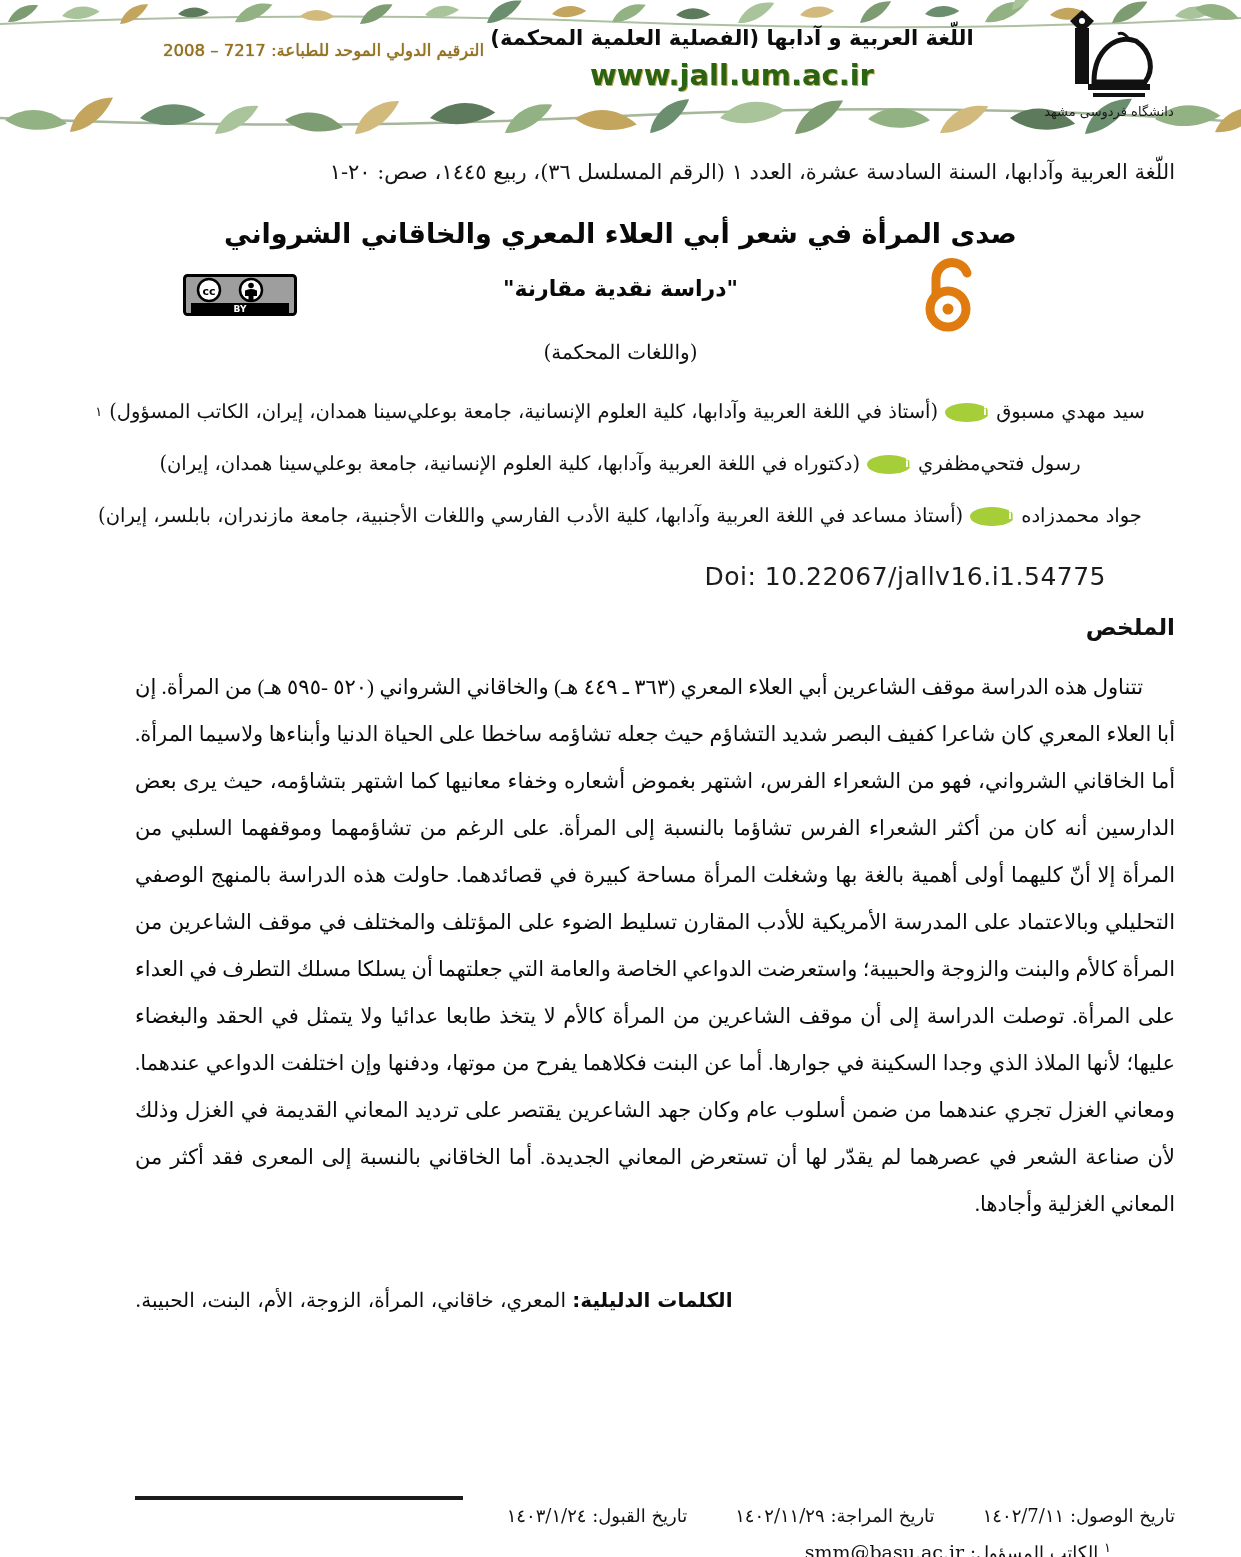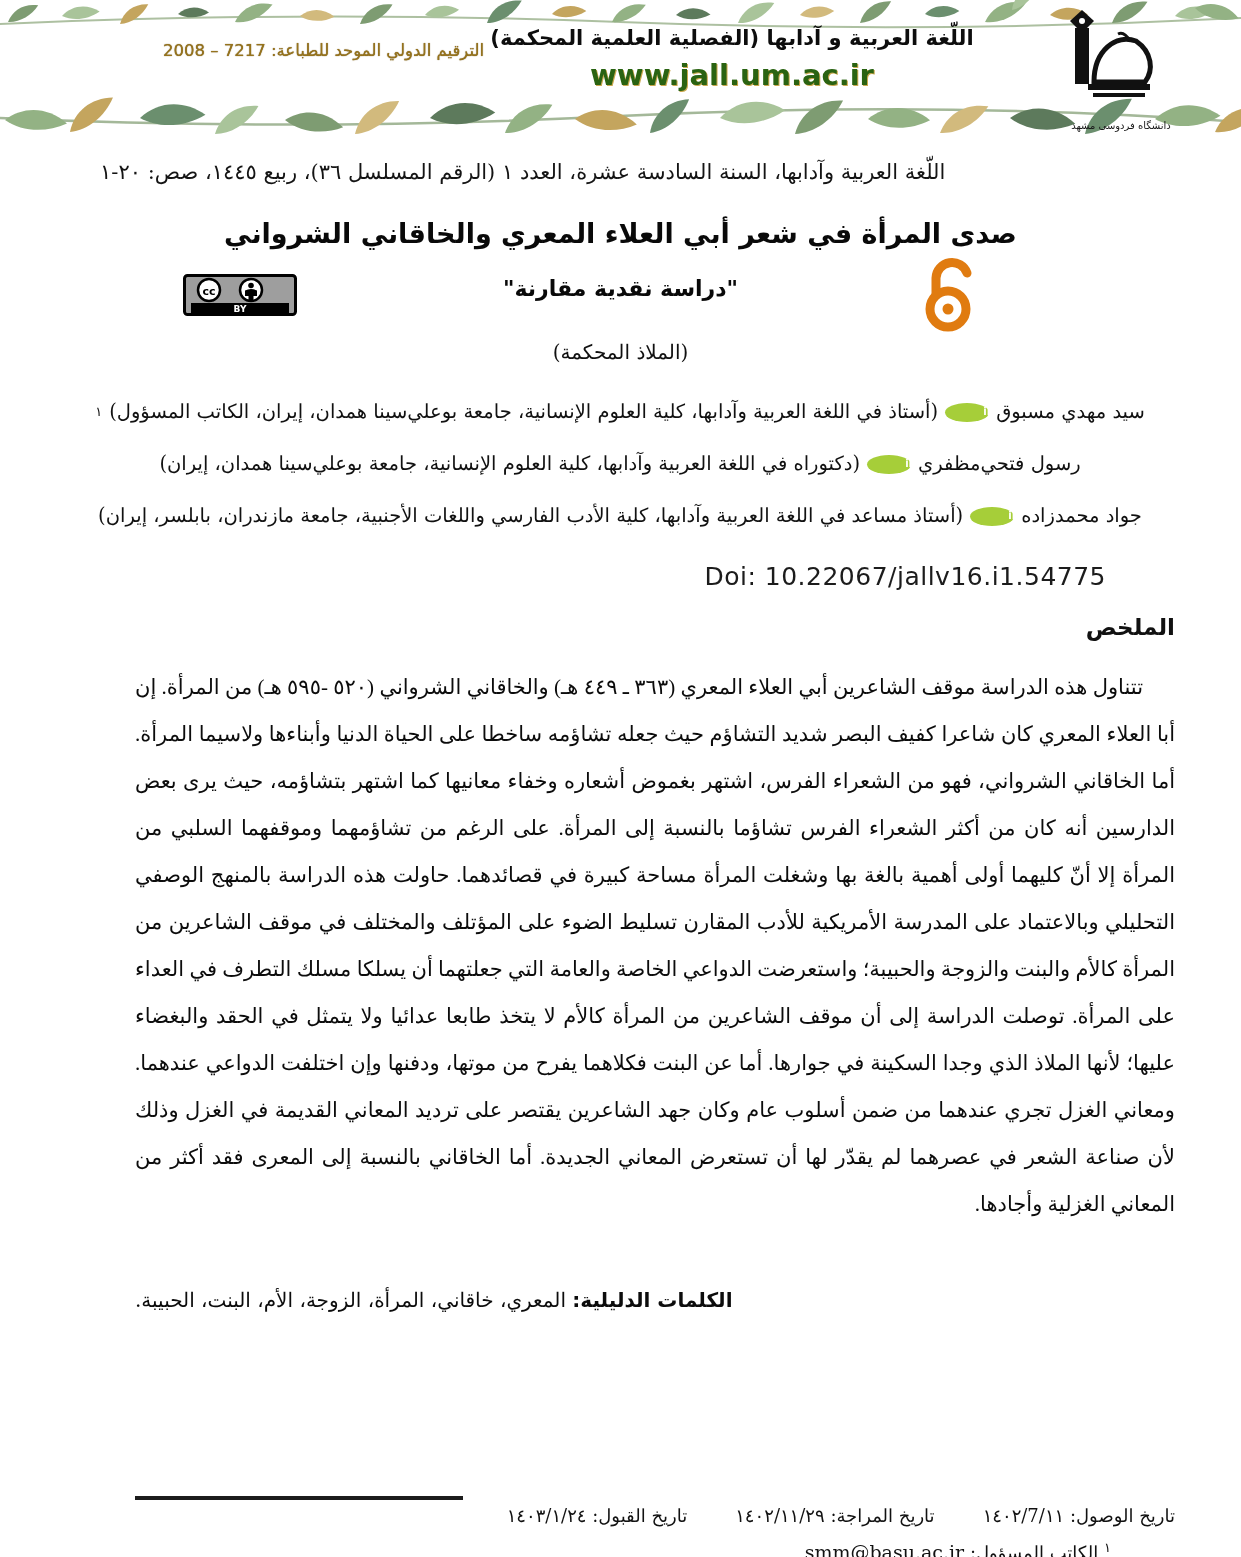--- a/index.html
+++ b/index.html
@@ -20,25 +20,25 @@
   .journal-name-block {
     position:absolute; top:26px; left:472px; width:520px; text-align:center;
   }
   .journal-name { font-size:21px; font-weight:bold; color:#0d0d0d; }
   .journal-site {
     display:inline-block; margin-top:8px; font-size:29px; font-weight:bold;
     color:#2a6312; text-shadow:1px 1px 0 #caa84e; direction:ltr;
     text-decoration:none; font-family:"DejaVu Sans", sans-serif;
   }
   .logo-block { position:absolute; top:8px; left:1030px; width:150px; height:132px; text-align:center; }
-  .logo-caption { position:absolute; top:96px; left:16px; width:100%; font-size:10px; color:#1a1a1a; direction:rtl;margin-top:16px; }
+  .logo-caption { position:absolute; top:96px; left:4px; width:100%; font-size:13px; color:#1a1a1a; direction:rtl; }
   
   .issue-line {
     position:absolute; top:160px; left:100px; width:1075px;
-    font-size:21px; text-align:left; direction:rtl; color:#141414;
+    font-size:21px; text-align:right; direction:rtl; color:#141414;
     font-family:"DejaVu Serif", serif;
   }
   .article-title {
     position:absolute; top:218px; left:135px; width:971px;
     font-size:27px; font-weight:bold; text-align:center; direction:rtl; color:#090909;
   }
   .article-subtitle {
     position:absolute; top:276px; left:135px; width:971px;
     font-size:22px; font-weight:bold; text-align:center; direction:rtl; color:#090909;
   }
@@ -202,21 +202,21 @@
   </div>
 
   <div class="oa-icon">
     <svg width="64" height="92" viewBox="0 0 64 92">
       <path d="M18 52 L18 32 A16 16 0 0 1 49 27" stroke="#E07B10" stroke-width="9" fill="none" stroke-linecap="round"></path>
       <circle cx="30" cy="63" r="18" stroke="#E07B10" stroke-width="9" fill="#fff"></circle>
       <circle cx="30" cy="63" r="5.5" fill="#E07B10"></circle>
     </svg>
   </div>
 
-  <div class="article-type">(الملاذ المحكمة)</div>
+  <div class="article-type">(واللغات المحكمة)</div>
 
   <div class="authors">
     <div class="author-line">
       <span>سيد مهدي مسبوق</span>
       <span class="orcid">iD</span>
       <span>(أستاذ في اللغة العربية وآدابها، كلية العلوم الإنسانية، جامعة بوعلي‌سينا همدان، إيران، الكاتب المسؤول)</span>
       <sup class="note-sup">١</sup>
     </div>
     <div class="author-line">
       <span>رسول فتحي‌مظفري</span>

